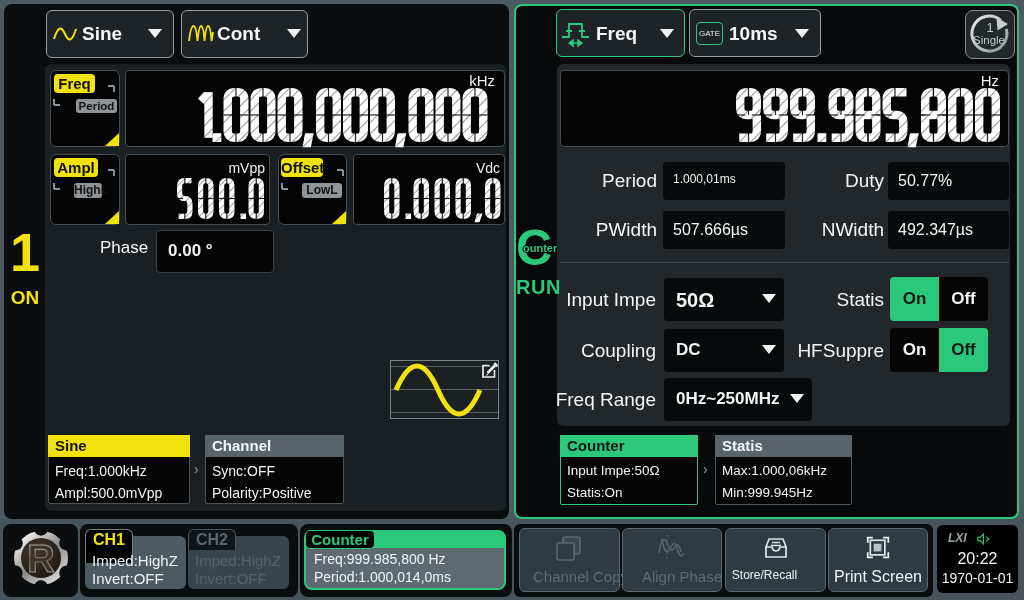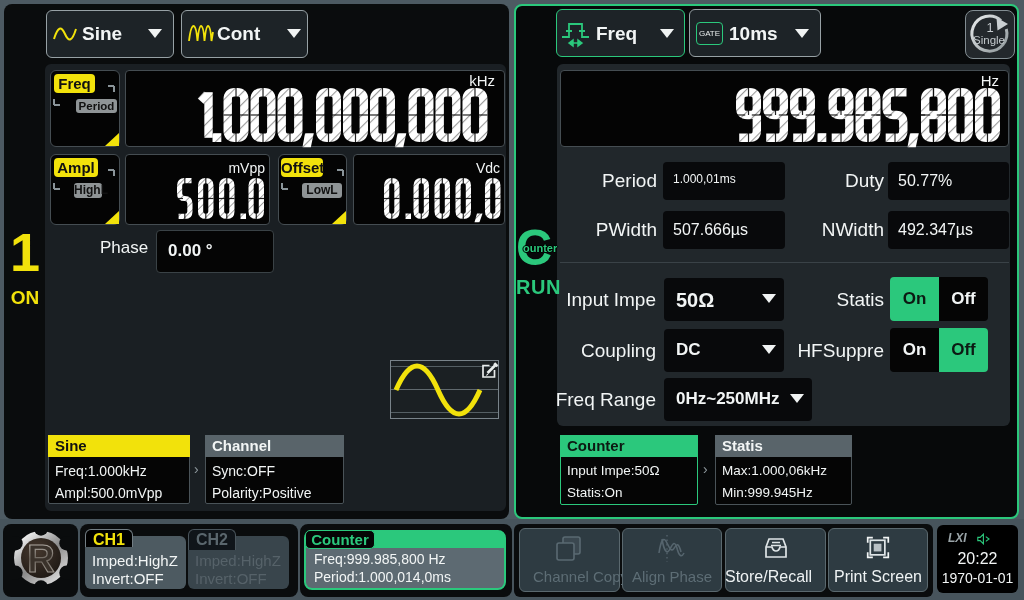--- a/index.html
+++ b/index.html
@@ -376,21 +376,21 @@
 <circle cx="54.5" cy="14.25" r="7.2"></circle>
       <circle cx="54.5" cy="43.75" r="7.2"></circle>
 <circle cx="3.5" cy="14.25" r="7.2"></circle>
       <circle cx="3.5" cy="43.75" r="7.2"></circle>
 </g>
 <circle cx="29" cy="29" r="20" fill="url(#cen)"></circle>
 <text x="29" y="43" font-size="38" font-weight="bold" fill="#3a322b" stroke="url(#rg)" stroke-width="1.2" text-anchor="middle" font-family="Liberation Sans">R</text>
 </svg>
 <div class="ab" style="left:80px;top:524px;width:218px;height:73px;background:#0a0c0d;border-radius:8px"></div>
 <div class="ab" style="left:85px;top:536px;width:101px;height:53px;background:#4d5a61;border-radius:0 6px 6px 6px"></div>
-<div class="ab b" style="left:85px;top:529px;width:48px;height:18px;background:#000;border:1.5px solid #737e84;border-bottom:none;border-radius:6px 6px 0 0;color:#f2e20b;font-size:16px;text-align:center;line-height:20px">CH1</div>
+<div class="ab b" style="left:85px;top:529px;width:48px;height:34px;background:#000;border:1.5px solid #737e84;border-bottom:none;border-radius:6px 6px 0 0;color:#f2e20b;font-size:16px;text-align:center;line-height:20px">CH1</div>
 <div class="ab wh" style="left:92px;top:552px;font-size:15px">Imped:HighZ</div>
 <div class="ab wh" style="left:92px;top:570px;font-size:15px">Invert:OFF</div>
 <div class="ab" style="left:188px;top:536px;width:101px;height:53px;background:#39454c;border-radius:0 6px 6px 6px"></div>
 <div class="ab b" style="left:188px;top:529px;width:48px;height:21px;background:#10151a;border:1.5px solid #4a555c;border-bottom:none;border-radius:6px 6px 0 0;color:#5a666d;font-size:16px;text-align:center;line-height:20px">CH2</div>
 <div class="ab" style="left:195px;top:552px;font-size:15px;color:#566269">Imped:HighZ</div>
 <div class="ab" style="left:195px;top:570px;font-size:15px;color:#566269">Invert:OFF</div>
 <div class="ab" style="left:300px;top:524px;width:212px;height:73px;background:#0a0c0d;border-radius:8px"></div>
 <div class="ab" style="left:304px;top:530px;width:202px;height:60px;background:#2bc87c;border:2px solid #2bc87c;border-radius:8px"></div>
 <div class="ab" style="left:306px;top:548px;width:198px;height:40px;background:#5d6a72;border-radius:0 0 6px 6px"></div>
 <div class="ab b" style="left:305px;top:530px;width:70px;height:19px;background:#050505;border:1.5px solid #2bc87c;border-radius:5px;color:#2bc87c;font-size:15px;text-align:center;line-height:18px">Counter</div>
@@ -402,28 +402,28 @@
     <rect x="9" y="2" width="17" height="17" rx="2" fill="#3b4850" stroke="#5a6a72" stroke-width="1.6"></rect>
     <rect x="3" y="8" width="17" height="17" rx="2" fill="#2e3b42" stroke="#5a6a72" stroke-width="1.6"></rect>
   </svg>
 <div class="ab" style="left:519px;top:568px;width:123px;text-align:center;font-size:15px;white-space:nowrap;color:#5d6d75">Channel Copy</div>
 <div class="ab" style="left:622px;top:528px;width:100px;height:64px;background:#2e3b42;border:1px solid #5a686e;border-radius:6px"></div>
 <svg class="ab" style="left:655px;top:532px" width="34" height="32" viewBox="0 0 34 32">
     <path d="M4 21 C 6 7, 9 5, 11.5 10 C 14 15, 16 20, 18.5 17 C 21 14, 23 8, 26 20" fill="none" stroke="#56656e" stroke-width="1.6"></path>
     <path d="M7 7 C 9 19, 12 23, 15 17 C 18 11, 20 8, 22.5 18 C 24.5 25, 27 25, 29 21" fill="none" stroke="#56656e" stroke-width="1.6"></path>
     <path d="M12 3 V 30" stroke="#56656e" stroke-width="1.3" stroke-dasharray="1.6 2.8"></path>
   </svg>
-<div class="ab" style="left:622px;top:568px;width:100px;text-align:center;font-size:15px;white-space:nowrap;color:#5d6d75">Align Phase</div>
+<div class="ab" style="left:622px;top:568px;width:100px;text-align:right;font-size:15px;white-space:nowrap;color:#5d6d75">Align Phase</div>
 <div class="ab" style="left:725px;top:528px;width:101px;height:64px;background:#2e3b42;border:1px solid #5a686e;border-radius:6px"></div>
 <svg class="ab" style="left:761px;top:533px" width="30" height="28" viewBox="0 0 30 28">
     <path d="M5 14 L8 6 H22 L25 14 V24 H5 Z" fill="none" stroke="#dfe5e7" stroke-width="1.7"></path>
     <path d="M5 14 H11 Q 12 18 15 18 Q 18 18 19 14 H25" fill="none" stroke="#dfe5e7" stroke-width="1.7"></path>
     <path d="M11 9.5 H19 M10 12.5 H20" stroke="#dfe5e7" stroke-width="1.5"></path>
   </svg>
-<div class="ab" style="left:725px;top:568px;width:79px;text-align:center;font-size:16px;white-space:nowrap;color:#eef2f3">Store/Recall</div>
+<div class="ab" style="left:725px;top:568px;width:79px;text-align:center;font-size:12px;white-space:nowrap;color:#eef2f3">Store/Recall</div>
 <div class="ab" style="left:828px;top:528px;width:100px;height:64px;background:#2e3b42;border:1px solid #5a686e;border-radius:6px"></div>
 <svg class="ab" style="left:865px;top:536px" width="26" height="24" viewBox="0 0 30 28">
     <rect x="6" y="5" width="17" height="17" fill="none" stroke="#dfe5e7" stroke-width="2"></rect>
     <rect x="10" y="9" width="9" height="9" fill="#b9c1c5"></rect>
     <path d="M3 8 V2 H9 M21 2 H27 V8 M27 19 V25 H21 M9 25 H3 V19" fill="none" stroke="#f2f5f5" stroke-width="2"></path>
   </svg>
 <div class="ab" style="left:828px;top:568px;width:100px;text-align:center;font-size:16px;white-space:nowrap;color:#eef2f3">Print Screen</div>
 <div class="ab" style="left:937px;top:525px;width:81px;height:68px;background:#000;border-radius:6px"></div>
 <div class="ab b" style="left:948px;top:531px;font-size:12px;color:#9aa4a8;font-style:italic">LXI</div>
 <svg class="ab" style="left:977px;top:533px" width="16" height="12" viewBox="0 0 20 14">

